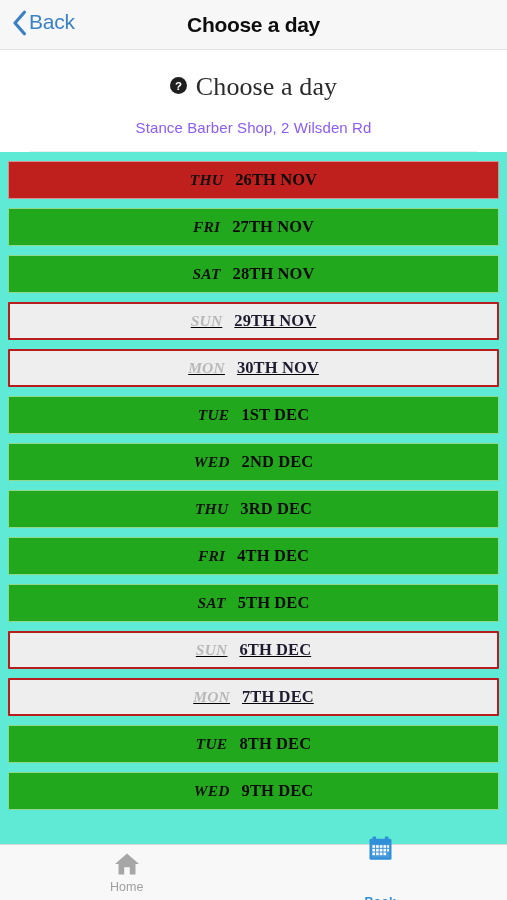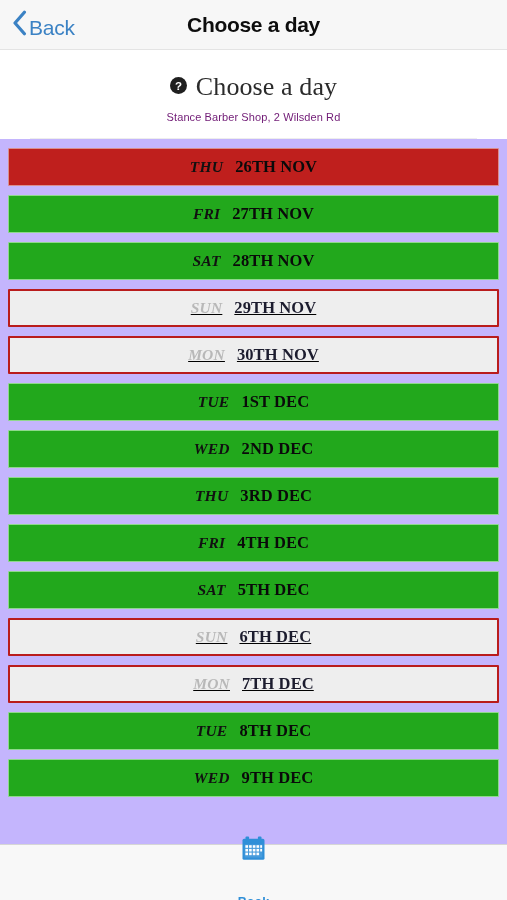--- a/index.html
+++ b/index.html
@@ -88,21 +88,21 @@
     flex: 0 0 50px;
     background: #f7f7f7;
     display: flex;
     align-items: center;
     position: relative;
     padding: 0 12px;
     border-bottom: 1px solid #e4e4e4;
   }
   .back-button {
     display: flex;
-    align-items: flex-end;
+    align-items: flex-start;
     gap: 2px;
     cursor: pointer;
     z-index: 2;
   }
   .back-chevron { display: block; }
   .back-label {
     font-size: 21px;
     color: #3b82c4;
     letter-spacing: -0.2px;
   }
@@ -135,35 +135,35 @@
     flex: 0 0 auto;
   }
   .page-title {
     font-family: "Liberation Serif", serif;
     font-size: 26px;
     font-weight: 400;
     color: #2b2b2b;
     letter-spacing: 0.1px;
   }
   .page-subtitle {
-    margin-top: 9px;
-    font-size: 11px;
-    color: #701a75;
+    margin-top: 17px;
+    font-size: 15px;
+    color: #8b5cf6;
     letter-spacing: 0.1px;
   }
   .header-divider {
     margin: 15px 14px 0 14px;
     height: 1px;
     background: #ededed;
   }
 
   
   .day-list {
     flex: 1 1 auto;
-    background: #c4b5fd;
+    background: #5eead4;
     padding: 9px 8px 0 8px;
     overflow: hidden;
   }
   .day-row {
     height: 38px;
     margin-bottom: 9px;
     display: flex;
     align-items: center;
     justify-content: center;
     border-radius: 1px;
@@ -323,20 +323,28 @@
         <span class="day-abbr">TUE</span>
         <span class="day-date">8TH DEC</span>
       </div>
       <div class="day-row available">
         <span class="day-abbr">WED</span>
         <span class="day-date">9TH DEC</span>
       </div>
     </div>
 
   <div class="tab-bar" id="tab-bar">
+      <div class="tab-item">
+        <span class="tab-icon">
+          <svg width="26" height="24" viewBox="0 0 26 24">
+      <path d="M13 1.5 L25 12 L21.5 12 L21.5 22.5 L15.8 22.5 L15.8 15.2 L10.2 15.2 L10.2 22.5 L4.5 22.5 L4.5 12 L1 12 Z" fill="#a6a6a6"></path>
+    </svg>
+        </span>
+        <span class="tab-label">Home</span>
+      </div>
       <div class="tab-item active">
         <span class="tab-icon">
           <svg width="25" height="25" viewBox="0 0 25 25">
       <rect x="4.5" y="0.5" width="3.6" height="4" rx="1" fill="#2f8fd8"></rect>
       <rect x="16.9" y="0.5" width="3.6" height="4" rx="1" fill="#2f8fd8"></rect>
       <rect x="1.5" y="2.8" width="22" height="21" rx="1.6" fill="#2f8fd8"></rect>
       <rect x="3.6" y="8.4" width="17.8" height="13.2" fill="#ffffff" opacity="0.12"></rect>
       <g fill="#ffffff">
         <rect x="4.4" y="9.2" width="2.6" height="2.6"></rect>
               <rect x="8.1" y="9.2" width="2.6" height="2.6"></rect>

